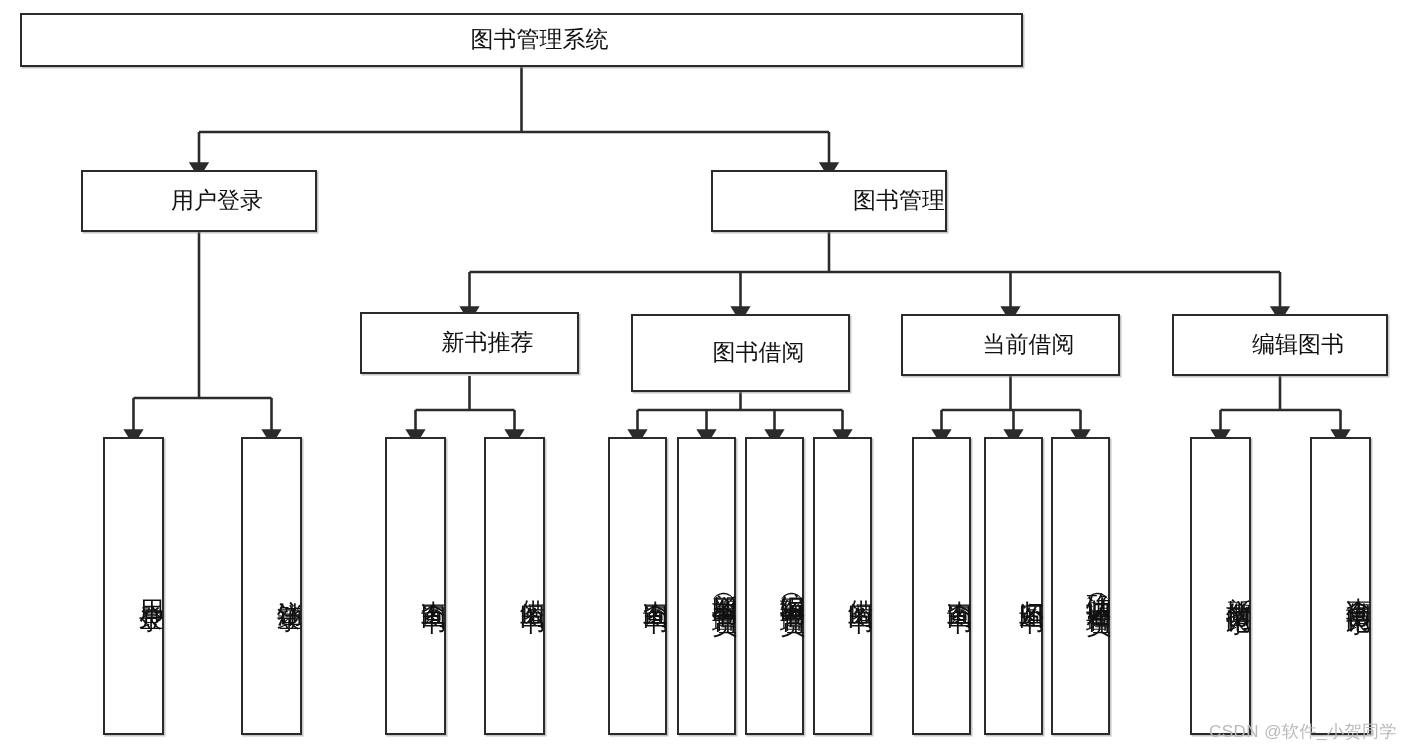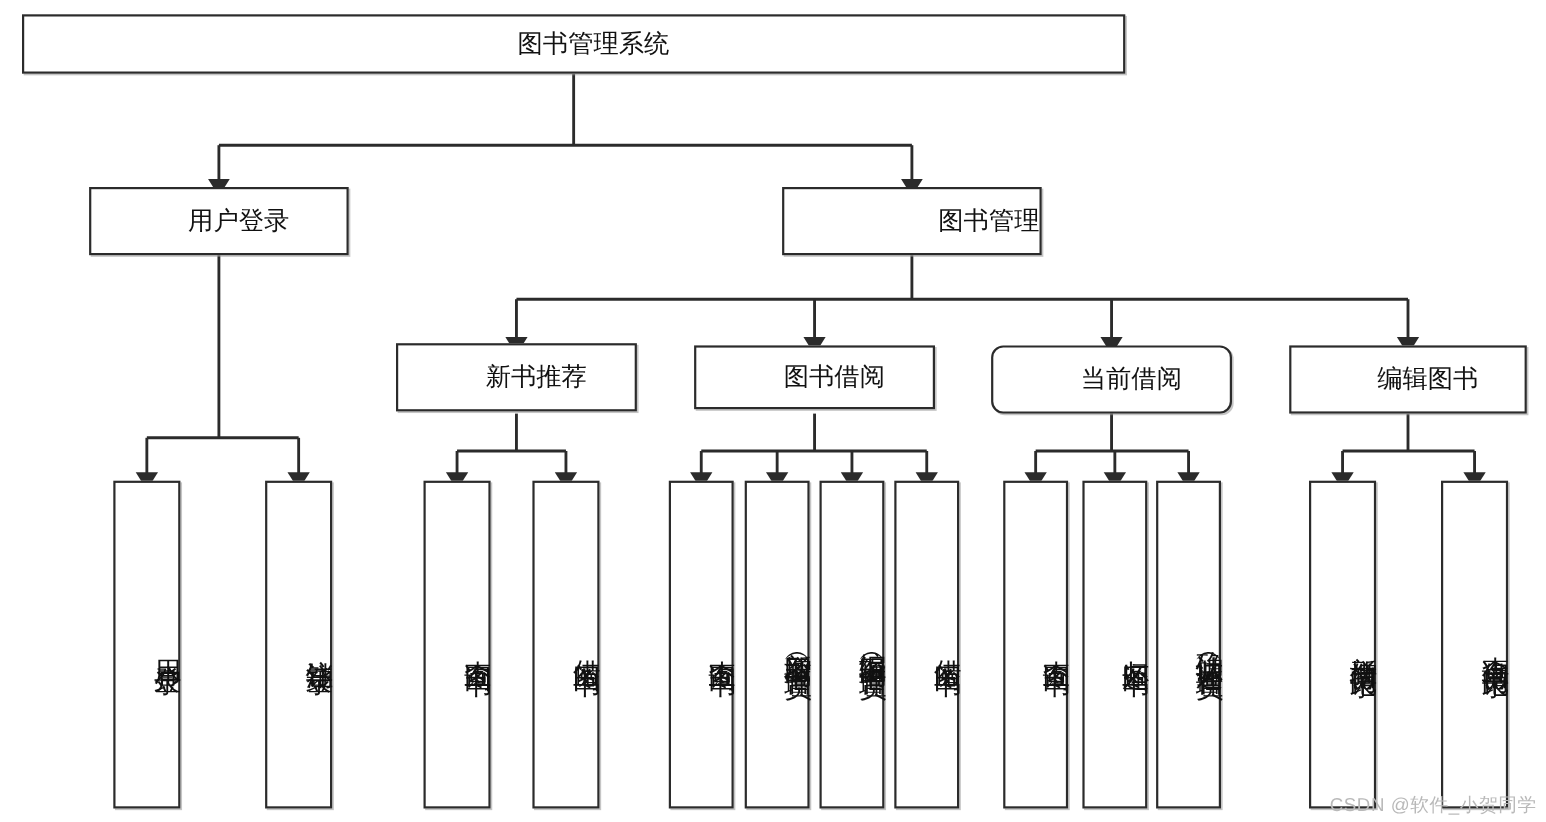--- a/index.html
+++ b/index.html
@@ -122,24 +122,24 @@
       </div>
       <div class="node horiz" style="left: 81px; top: 170px; width: 236px; height: 62px;">
         <span class="label">用户登录</span>
       </div>
       <div class="node horiz" style="left: 711px; top: 170px; width: 236px; height: 62px; justify-content: flex-end;">
         <span class="label">图书管理</span>
       </div>
       <div class="node horiz" style="left: 360px; top: 312px; width: 219px; height: 62px;">
         <span class="label">新书推荐</span>
       </div>
-      <div class="node horiz" style="left: 631px; top: 314px; width: 219px; height: 58px;">
+      <div class="node horiz" style="left: 631px; top: 314px; width: 219px; height: 78px;">
         <span class="label">图书借阅</span>
       </div>
-      <div class="node horiz" style="left: 901px; top: 314px; width: 219px; height: 62px; border-radius: 11px;">
+      <div class="node horiz" style="left: 901px; top: 314px; width: 219px; height: 62px;">
         <span class="label">当前借阅</span>
       </div>
       <div class="node horiz" style="left: 1172px; top: 314px; width: 216px; height: 62px;">
         <span class="label">编辑图书</span>
       </div>
       <div class="node vert" style="left: 103px; top: 437px; width: 61px; height: 298px;">
         <span class="label" style="font-size: 25px;">用户登录</span>
       </div>
       <div class="node vert" style="left: 241px; top: 437px; width: 61px; height: 298px;">
         <span class="label" style="font-size: 25px;">注销登录</span>

